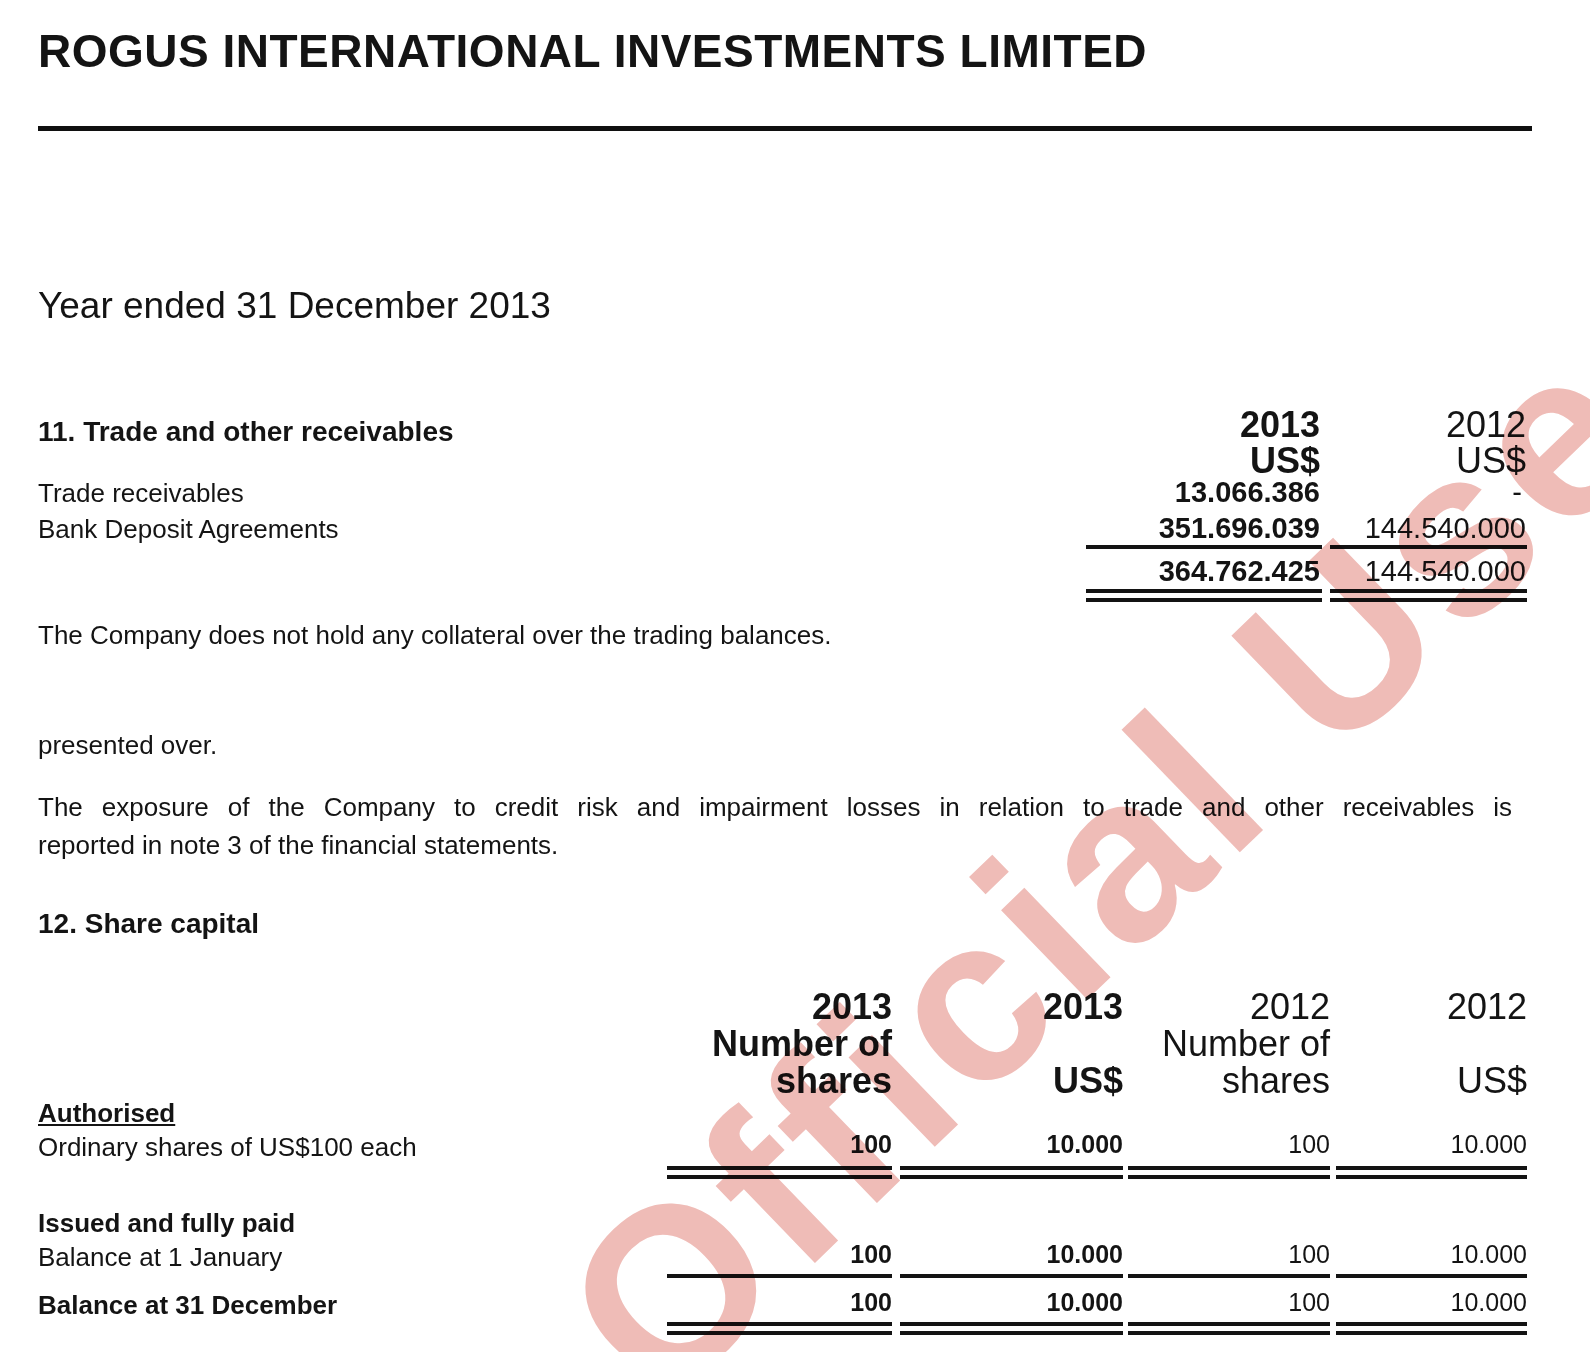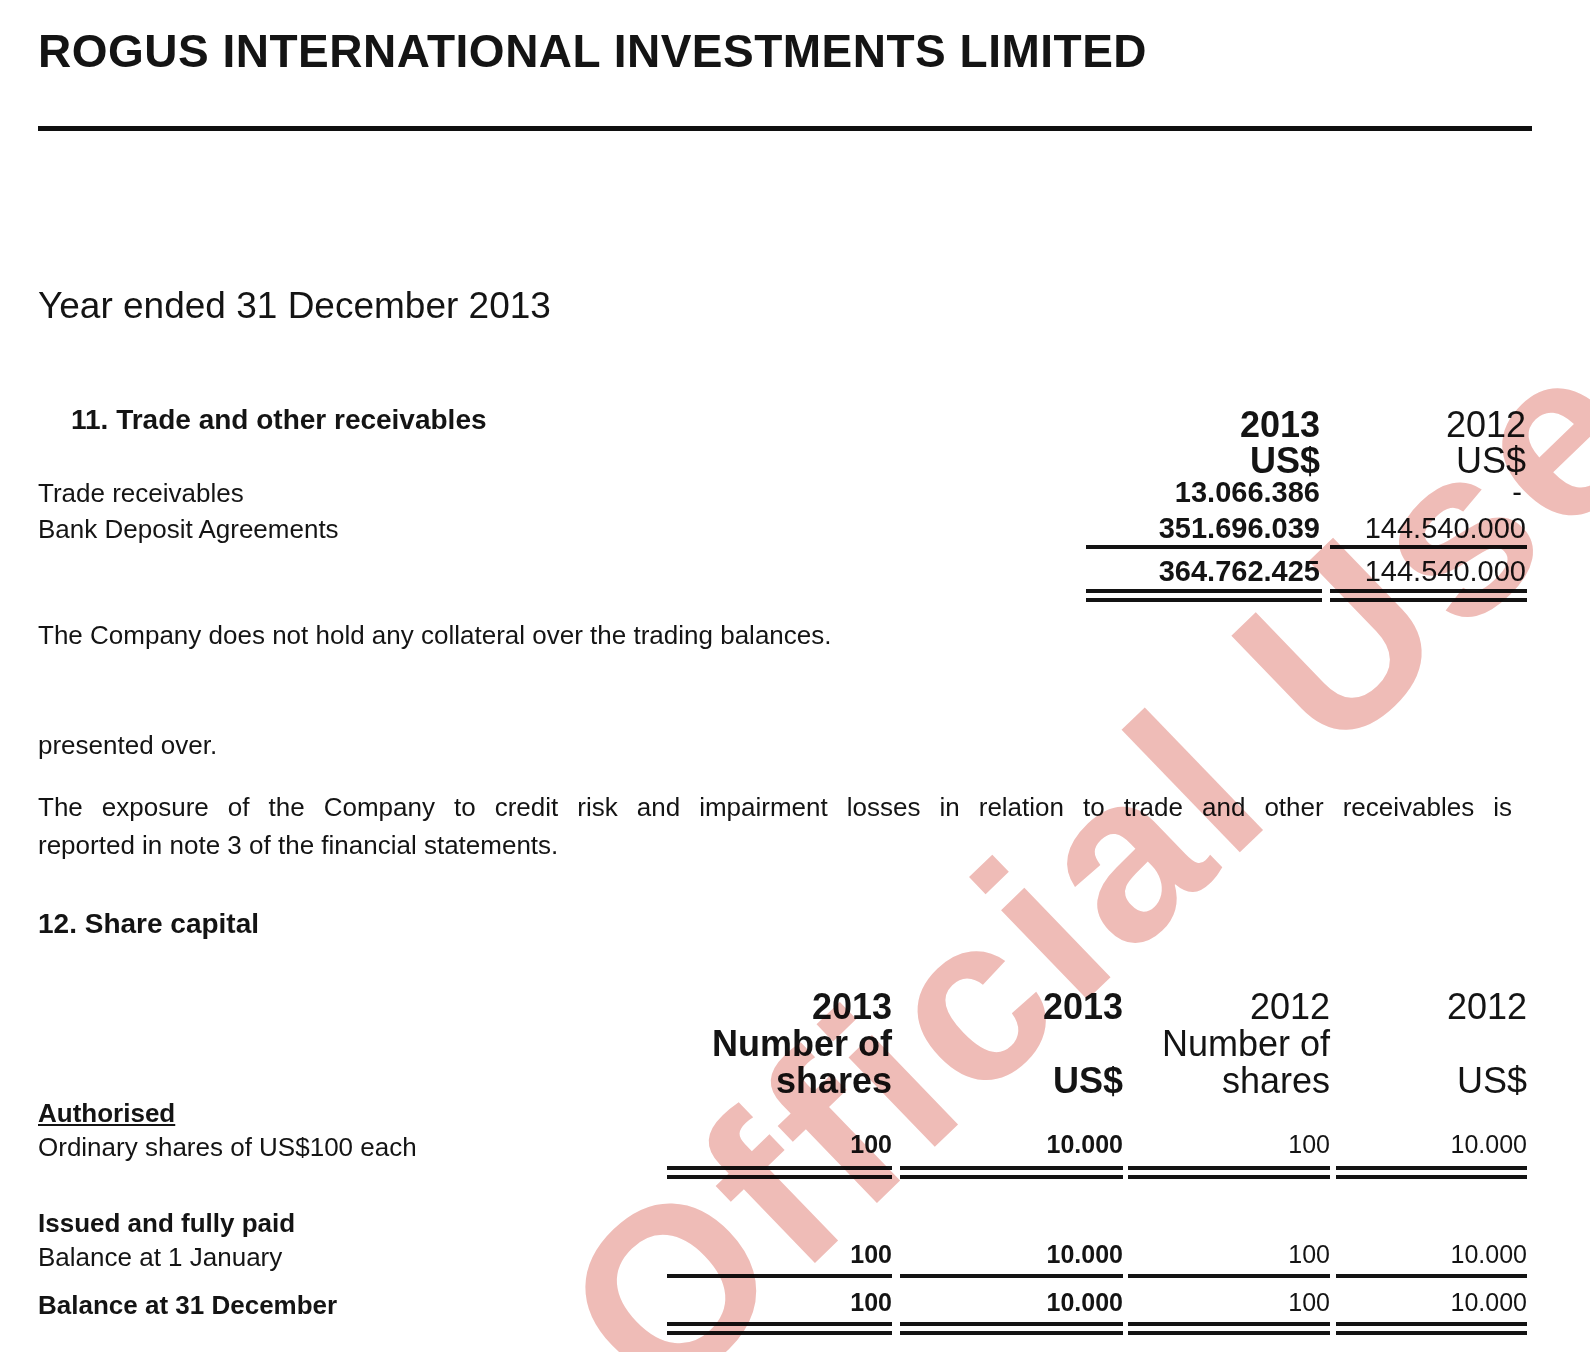--- a/index.html
+++ b/index.html
@@ -71,21 +71,21 @@
 <body>
 
 <div id="page">
 
   <div class="wm" style="color: rgb(239, 188, 183);">Official Use</div>
 
   <div class="abs company-title">ROGUS INTERNATIONAL INVESTMENTS LIMITED</div>
   <div class="abs rule"></div>
   <div class="abs doc-subtitle">Year ended 31 December 2013</div>
 
-  <div class="abs section-heading" style="top:404px;margin-left:33px;">11. Trade and other receivables</div>
+  <div class="abs section-heading" style="top:416px;">11. Trade and other receivables</div>
 
   <div class="abs hdr b t1cA" style="top:404px;">2013</div>
   <div class="abs hdr t1cB" style="top:404px;">2012</div>
   <div class="abs hdr b t1cA" style="top:440px;">US$</div>
   <div class="abs hdr t1cB" style="top:440px;">US$</div>
 
   <div class="abs lbl" style="top:478px;">Trade receivables</div>
   <div class="abs num b t1cA" style="top:476px;">13.066.386</div>
   <div class="abs num t1cB dash-cell" style="top:476px;">-</div>
 

